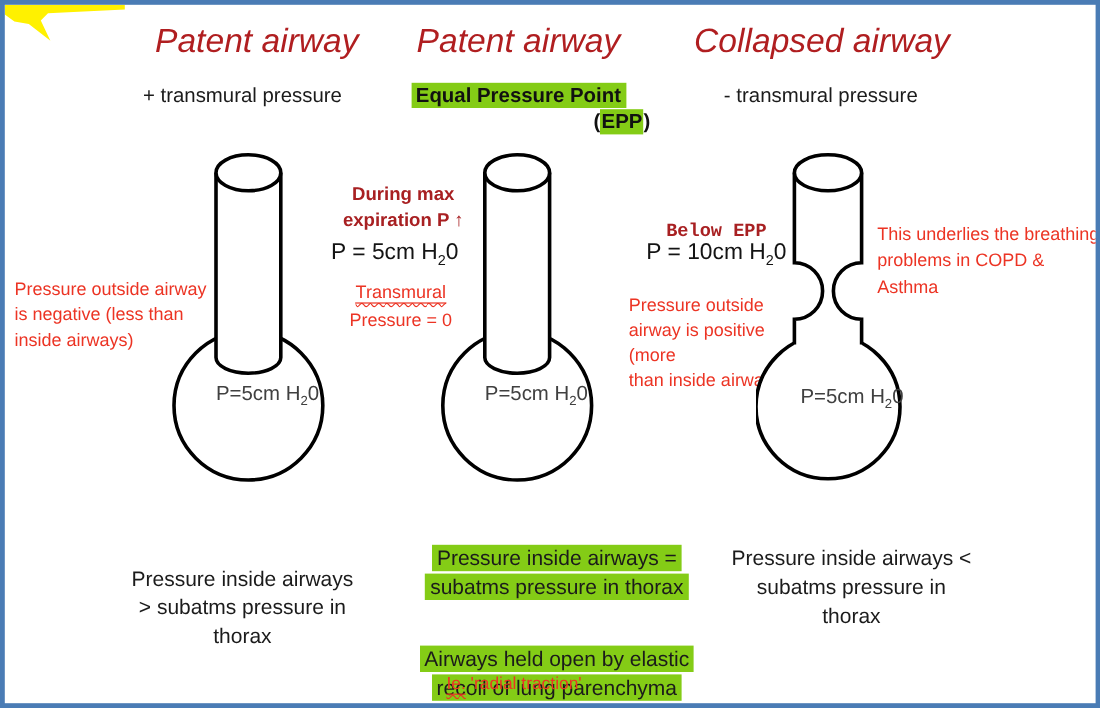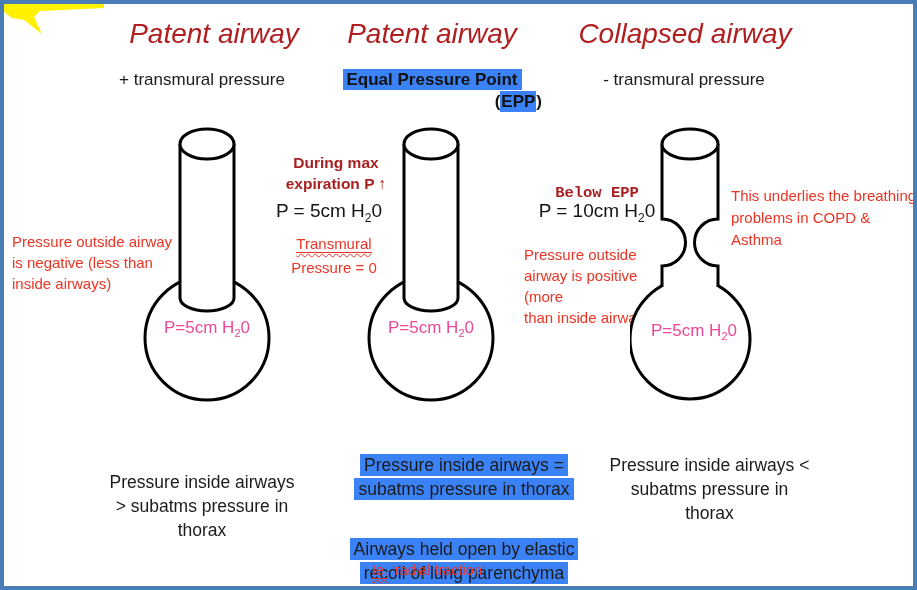--- a/index.html
+++ b/index.html
@@ -13,25 +13,25 @@
     overflow:hidden;
   }
   .abs{position:absolute;}
   .center{text-align:center;}
   .title{
     font-size:28px;font-weight:400;font-style:italic;
     color:#b01e20;letter-spacing:0px;
   }
   .black-sub{font-size:17px;color:#1b1b1b;}
   .epp-line{font-size:17px;font-weight:700;color:#111;}
-  .hl{background:#3b82f6;padding:1px 4px;box-decoration-break:clone;-webkit-box-decoration-break:clone;}
+  .hl{background:#84cc16;padding:1px 4px;box-decoration-break:clone;-webkit-box-decoration-break:clone;}
   .pre{white-space:pre-line;}
   .pressure{font-size:19px;color:#141414;}
   .pressure sub{font-size:12px;}
-  .bulb-label{font-size:17px;color:#ec4899;}
+  .bulb-label{font-size:17px;color:#404040;padding-left:16px;}
   .bulb-label sub{font-size:11px;}
   .red-note{font-size:15px;color:#ec3424;line-height:21px;}
   .red-head{font-size:15.5px;font-weight:700;color:#a82022;line-height:21px;}
   .bottom-text{font-size:17.5px;color:#1b1b1b;line-height:24px;}
   .footnote{font-size:14.5px;color:#ec3424;}
   .uw{
     border-bottom:1.5px solid #ec3424;
     text-decoration:underline wavy #ec3424 1px;
     text-underline-offset:4px;
   }

